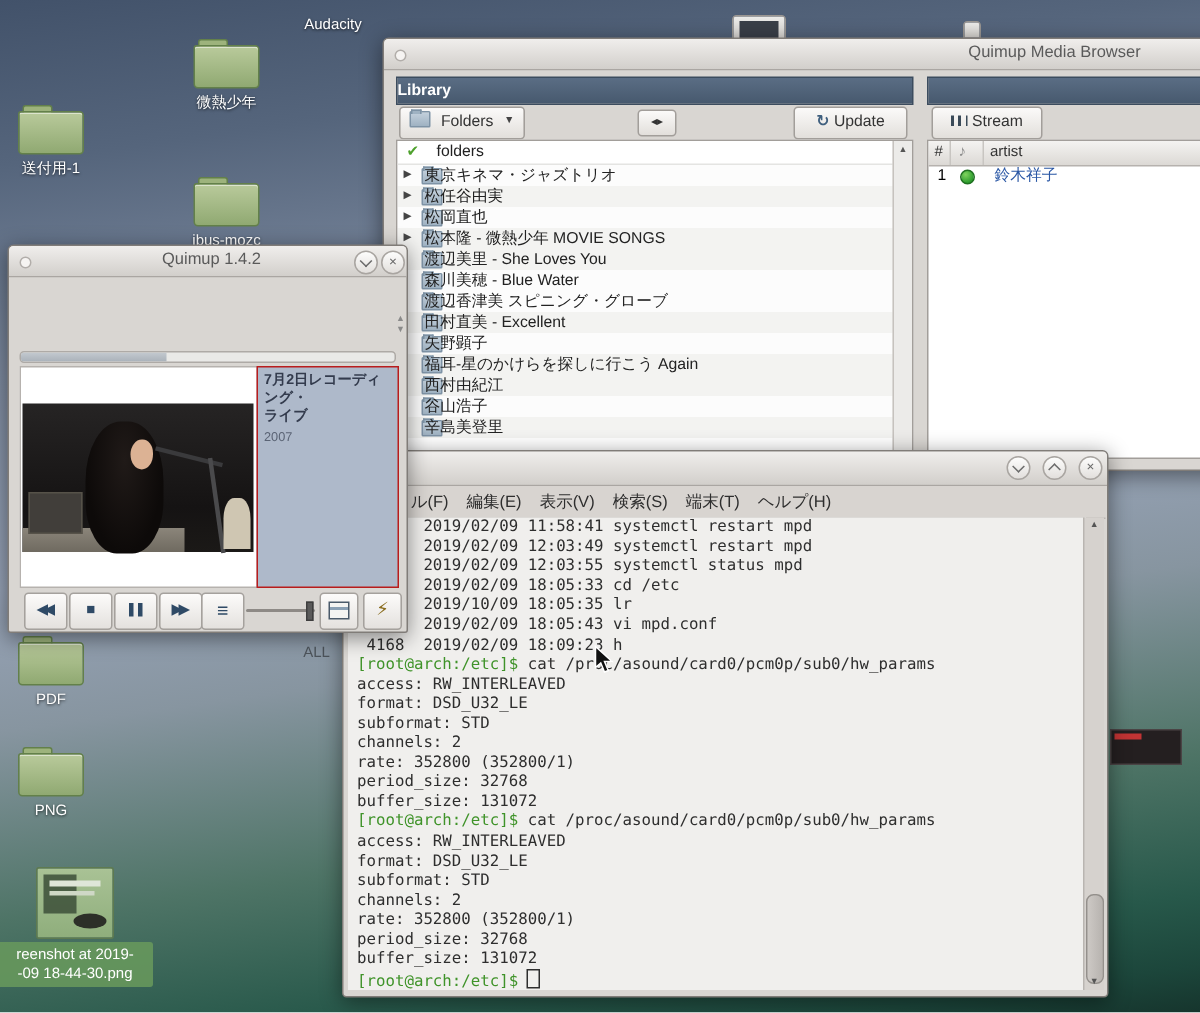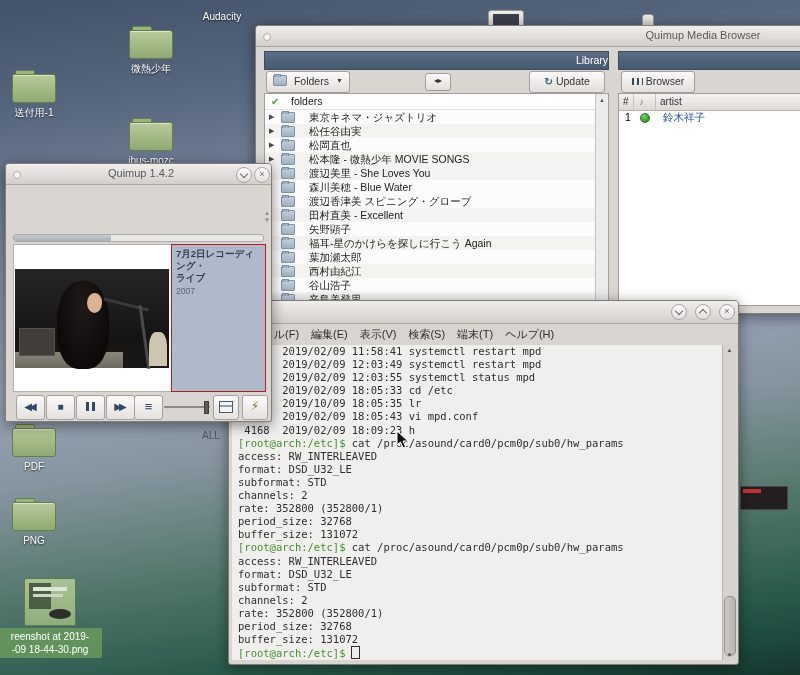--- a/index.html
+++ b/index.html
@@ -28,29 +28,29 @@
   .window{position:absolute;background:#d9d6d2;border:1px solid #807c78;border-radius:4px 4px 2px 2px;box-shadow:0 3px 14px rgba(0,0,0,.45)}
   .titlebar{position:absolute;left:0;top:0;right:0;height:20px;background:linear-gradient(#f0eeec,#d2cfcb);border-bottom:1px solid #aaa6a2;border-radius:3px 3px 0 0}
   .title{position:absolute;top:3px;font-size:11px;color:#5a5a5a;text-align:center}
   .win-dot{position:absolute;left:7px;top:7px;width:6px;height:6px;border-radius:50%;background:#f6f4f2;border:1px solid #b2aeaa}
   .wbtn{position:absolute;top:3px;width:14px;height:14px;border-radius:50%;background:linear-gradient(#fdfdfc,#e2dfdc);border:1px solid #a9a5a1;color:#6a6a6a;text-align:center;line-height:12px;font-size:9px}
   .chev{display:inline-block;width:5px;height:5px;border-left:1.5px solid #6a6a6a;border-bottom:1.5px solid #6a6a6a;margin-top:3px}
   .chev.down{transform:rotate(-45deg)}
   .chev.up{transform:rotate(135deg);margin-top:5px}
   
   #media-browser{left:255px;top:25px;width:560px;height:287px;z-index:10}
-  .panel-head{position:absolute;height:17px;background:linear-gradient(#5a6d84,#47596e);color:#fff;font-size:10.5px;font-weight:400;text-align:right;line-height:17px;border:1px solid #3c4c5e}
+  .panel-head{position:absolute;height:17px;background:linear-gradient(#5a6d84,#47596e);color:#fff;font-size:10.5px;font-weight:700;text-align:left;line-height:17px;border:1px solid #3c4c5e}
   .toolbtn{position:absolute;height:20px;background:linear-gradient(#fbfaf9,#e2dfdb);border:1px solid #a29e9a;border-radius:3px;font-size:10.5px;color:#333;line-height:18px;text-align:center}
   .list-area{position:absolute;background:#fff;border:1px solid #a29e9a;overflow:hidden}
   .trow{position:relative;height:14px;line-height:14px;font-size:10.5px;color:#222;white-space:nowrap;background:#fcfcfc}
   .trow.alt{background:#f3f3f1}
   .trow .arrow{position:absolute;left:4px;top:0;font-size:7px;color:#444;width:8px}
   .mini-folder{position:absolute;left:16px;top:2px;width:12px;height:9px;background:linear-gradient(#c3d0dc,#9fb2c2);border:1px solid #7e93a6;border-radius:1px}
   .mini-folder:before{content:"";position:absolute;left:0;top:-2px;width:5px;height:2px;background:#9fb2c2;border:1px solid #7e93a6;border-bottom:none}
-  .tlabel{position:absolute;left:44px;top:0}
+  .tlabel{position:absolute;left:18px;top:0}
   .root-row{position:relative;height:15px;line-height:15px;font-size:10.5px;color:#222;background:#fff;border-bottom:1px solid #e4e4e2}
   .root-row .check{position:absolute;left:6px;top:0;color:#4ea12d;font-size:10px}
   .root-row .rlabel{position:absolute;left:26px}
   .vscroll{position:absolute;width:12px;background:#ecebe9;border-left:1px solid #c6c2be}
   .vscroll .sarrow{position:absolute;left:2px;width:8px;text-align:center;font-size:6px;color:#555}
   .grid-head{position:absolute;height:16px;background:linear-gradient(#f4f3f1,#dcd9d5);border-bottom:1px solid #b6b2ae;font-size:10px;color:#333}
   .grid-head span{position:absolute;top:2px}
   .colline{position:absolute;top:0;bottom:0;width:1px;background:#c8c5c1}
   .note-gray{color:#8a8a8a}
   .play-row{position:absolute;height:15px;font-size:10.5px;line-height:15px}
@@ -244,25 +244,20 @@
           <div class="trow">
             <span class="arrow"></span>
             <span class="mini-folder"></span>
             <span class="tlabel">矢野顕子</span>
           </div>
           <div class="trow alt">
             <span class="arrow"></span>
             <span class="mini-folder"></span>
             <span class="tlabel">福耳-星のかけらを探しに行こう Again</span>
           </div>
-          <div class="trow">
-            <span class="arrow"></span>
-            <span class="mini-folder"></span>
-            <span class="tlabel">葉加瀬太郎</span>
-          </div>
           <div class="trow alt">
             <span class="arrow"></span>
             <span class="mini-folder"></span>
             <span class="tlabel">西村由紀江</span>
           </div>
           <div class="trow">
             <span class="arrow"></span>
             <span class="mini-folder"></span>
             <span class="tlabel">谷山浩子</span>
           </div>
@@ -273,21 +268,21 @@
           </div>
         </div>
       <div class="vscroll" style="right:0;top:0;height:211px">
         <div class="sarrow" style="top:3px">▲</div>
       </div>
     </div>
 
     <div class="panel-head" style="left:362px;top:25px;width:196px"></div>
     <div class="toolbtn" style="left:365px;top:45px;width:72px">
       <span style="display:inline-block;width:11px;height:7px;background:repeating-linear-gradient(90deg,#3a4a58 0 2px,transparent 2px 5px)"></span>
-      <span>Browser</span>
+      <span>Stream</span>
     </div>
     <div class="list-area" style="left:362px;top:67px;width:196px;height:211px">
       <div class="grid-head" style="left:0;top:0;width:100%">
         <span style="left:4px">#</span>
         <span style="left:20px" class="note-gray">♪</span>
         <span style="left:41px">artist</span>
         <div class="colline" style="left:14px"></div>
         <div class="colline" style="left:36px"></div>
       </div>
       <div class="play-row" style="left:0;top:16px;width:100%">

